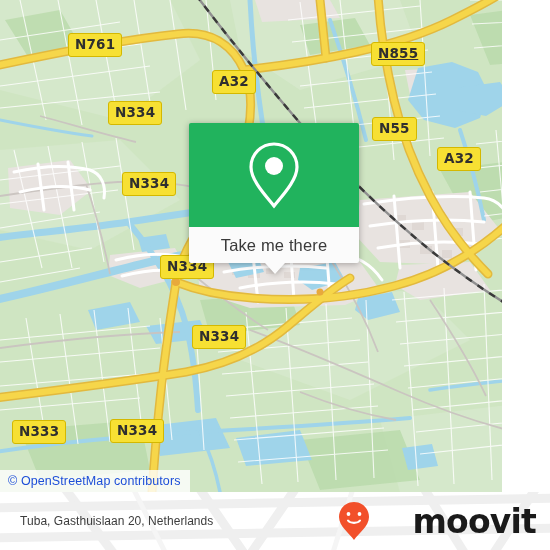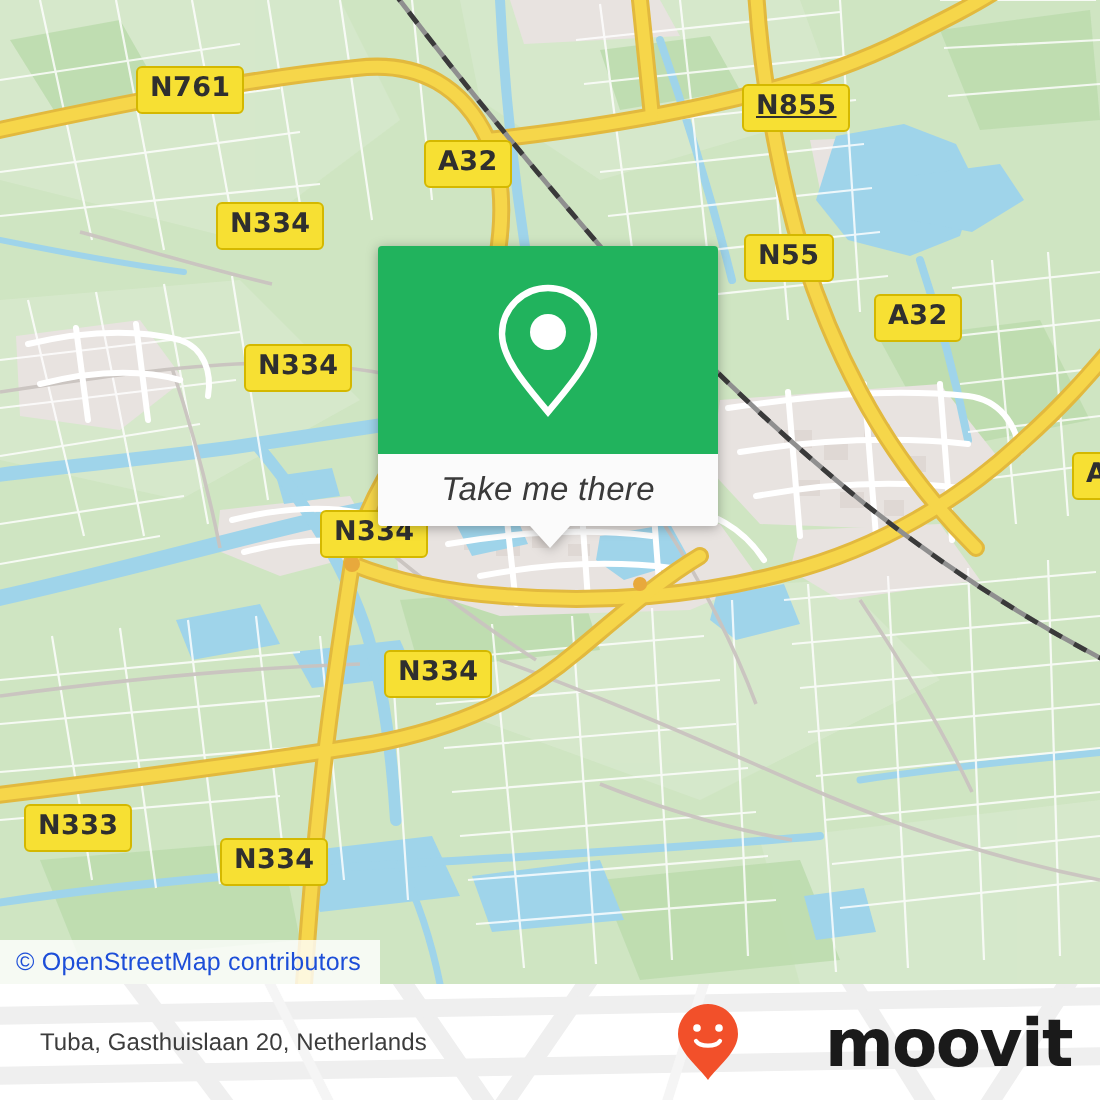--- a/index.html
+++ b/index.html
@@ -14,21 +14,21 @@
     position: relative;
     width: 550px;
     height: 550px;
     overflow: hidden;
   }
 
   
   #map {
     position: absolute;
     left: 0; top: 0;
-    width: 550px;
+    width: 502px;
     height: 492px;
     overflow: hidden;
     background: #cfe5c2;
   }
   #map-svg { position: absolute; left: 0; top: 0; display: block; }
 
   
   #osm-attrib {
     position: absolute;
     left: 0;
@@ -63,21 +63,20 @@
   }
 
   
   #popup {
     position: absolute;
     left: 189px;
     top: 123px;
     width: 170px;
     z-index: 60;
     filter: drop-shadow(0 1px 3px rgba(0,0,0,0.30));
-    font-style: italic;
   }
   #popup-top {
     height: 104px;
     background: #21b35d;
     border-radius: 2px 2px 0 0;
     display: flex;
     align-items: center;
     justify-content: center;
   }
   #popup-bottom {
@@ -349,21 +348,21 @@
     <div class="shield" style="left:68px;  top:33px;">N761</div>
     <div class="shield" style="left:212px; top:70px;">A32</div>
     <div class="shield" style="left:371px; top:42px;text-decoration:underline;">N855</div>
     <div class="shield" style="left:108px; top:101px;">N334</div>
     <div class="shield" style="left:372px; top:117px;">N55</div>
     <div class="shield" style="left:437px; top:147px;">A32</div>
     <div class="shield" style="left:122px; top:172px;">N334</div>
     <div class="shield" style="left:536px; top:226px;">A3</div>
     <div class="shield" style="left:160px; top:255px;">N334</div>
     <div class="shield" style="left:192px; top:325px;">N334</div>
-    <div class="shield" style="left:12px;  top:402px;text-align:center;">N333</div>
+    <div class="shield" style="left:12px;  top:420px;text-align:center;">N333</div>
     <div class="shield" style="left:110px; top:419px;">N334</div>
 
     <div id="popup">
       <div id="popup-top">
         <svg width="56" height="70" viewBox="0 0 56 70">
           <path d="M28 4 C15.3 4 5 14.3 5 27 C5 40.5 20 56 28 66 C36 56 51 40.5 51 27 C51 14.3 40.7 4 28 4 Z" fill="none" stroke="#ffffff" stroke-width="3.2"></path>
           <circle cx="28" cy="26" r="9" fill="#ffffff"></circle>
         </svg>
       </div>
       <div id="popup-bottom">

